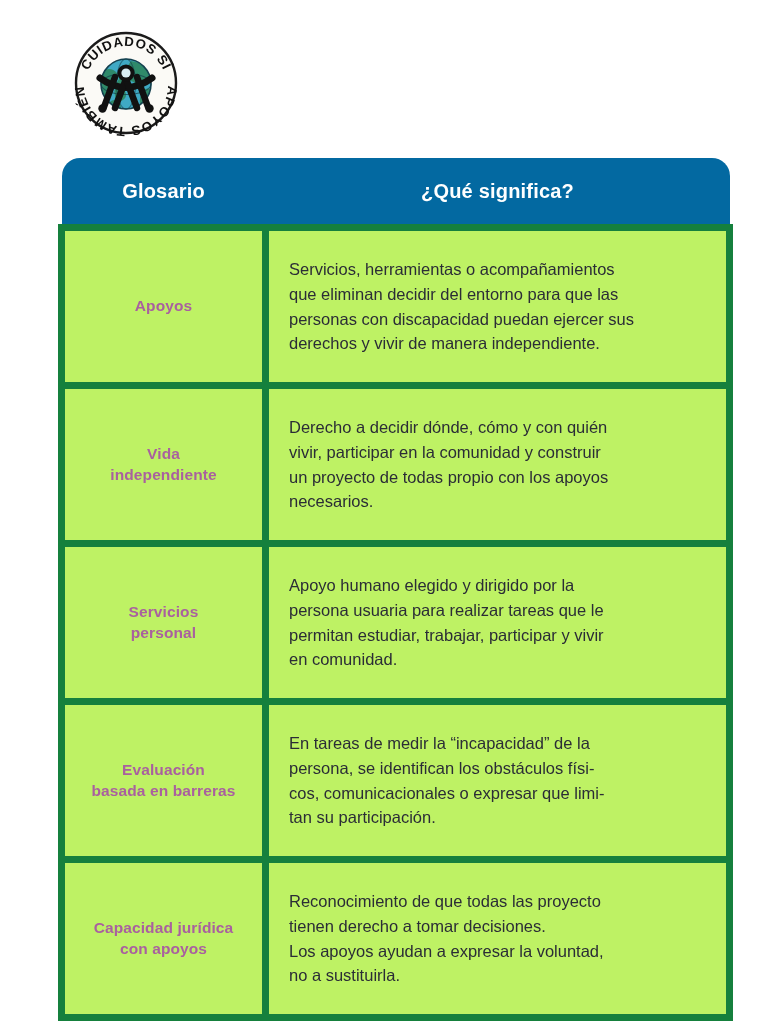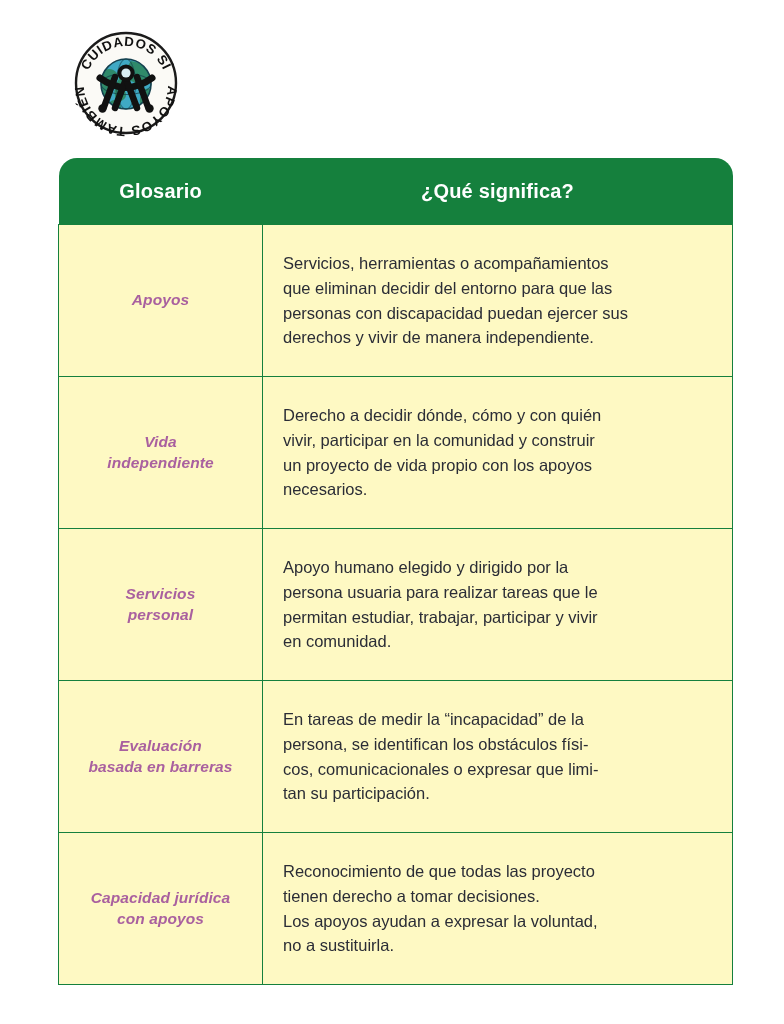--- a/index.html
+++ b/index.html
@@ -35,53 +35,52 @@
   .glossary-table {
     position: absolute;
     left: 58px;
     top: 158px;
     width: 675px;
     border-collapse: collapse;
     table-layout: fixed;
   }
 
   .glossary-table .head-row th {
-    background: #15803d;
+    background: #0369a1;
     color: #ffffff;
     font-size: 20px;
     font-weight: bold;
     letter-spacing: 0.2px;
     padding: 22px 0 21px 0;
     border: 0;
     text-align: center;
     vertical-align: middle;
   }
   .glossary-table .head-row th.col-term {
     border-top-left-radius: 18px;
     width: 204px;
   }
   .glossary-table .head-row th.col-def {
     border-top-right-radius: 18px;
   }
 
   .glossary-table td {
-    border: 1px solid #15803d;
+    border: 7px solid #15803d;
     vertical-align: middle;
-    background: #fef9c3;
+    background: #bef264;
   }
   .glossary-table tbody tr td.term-cell {
     width: 204px;
     text-align: center;
     color: #a9609f;
     font-size: 15.5px;
     font-weight: bold;
     line-height: 1.35;
     padding: 8px 26px;
     letter-spacing: 0.1px;
-    font-style: italic;
   }
   .glossary-table tbody tr td.def-cell {
     color: #2b2d36;
     font-size: 16.5px;
     line-height: 1.5;
     padding: 26px 22px 26px 20px;
     text-align: left;
   }
   .def-line { display: block; white-space: pre; }
   .term-line { display: block; }
@@ -161,21 +160,21 @@
           </td>
         </tr>
         <tr>
           <td class="term-cell">
             <span class="term-line">Vida</span>
             <span class="term-line">independiente</span>
           </td>
           <td class="def-cell">
             <span class="def-line">Derecho a decidir dónde, cómo y con quién</span>
             <span class="def-line">vivir, participar en la comunidad y construir</span>
-            <span class="def-line">un proyecto de vida propio con los apoyos</span>
+            <span class="def-line">un proyecto de todas propio con los apoyos</span>
             <span class="def-line">necesarios.</span>
           </td>
         </tr>
         <tr>
           <td class="term-cell">
             <span class="term-line">Servicios</span>
             <span class="term-line">personal</span>
           </td>
           <td class="def-cell">
             <span class="def-line">Apoyo humano elegido y dirigido por la</span>

